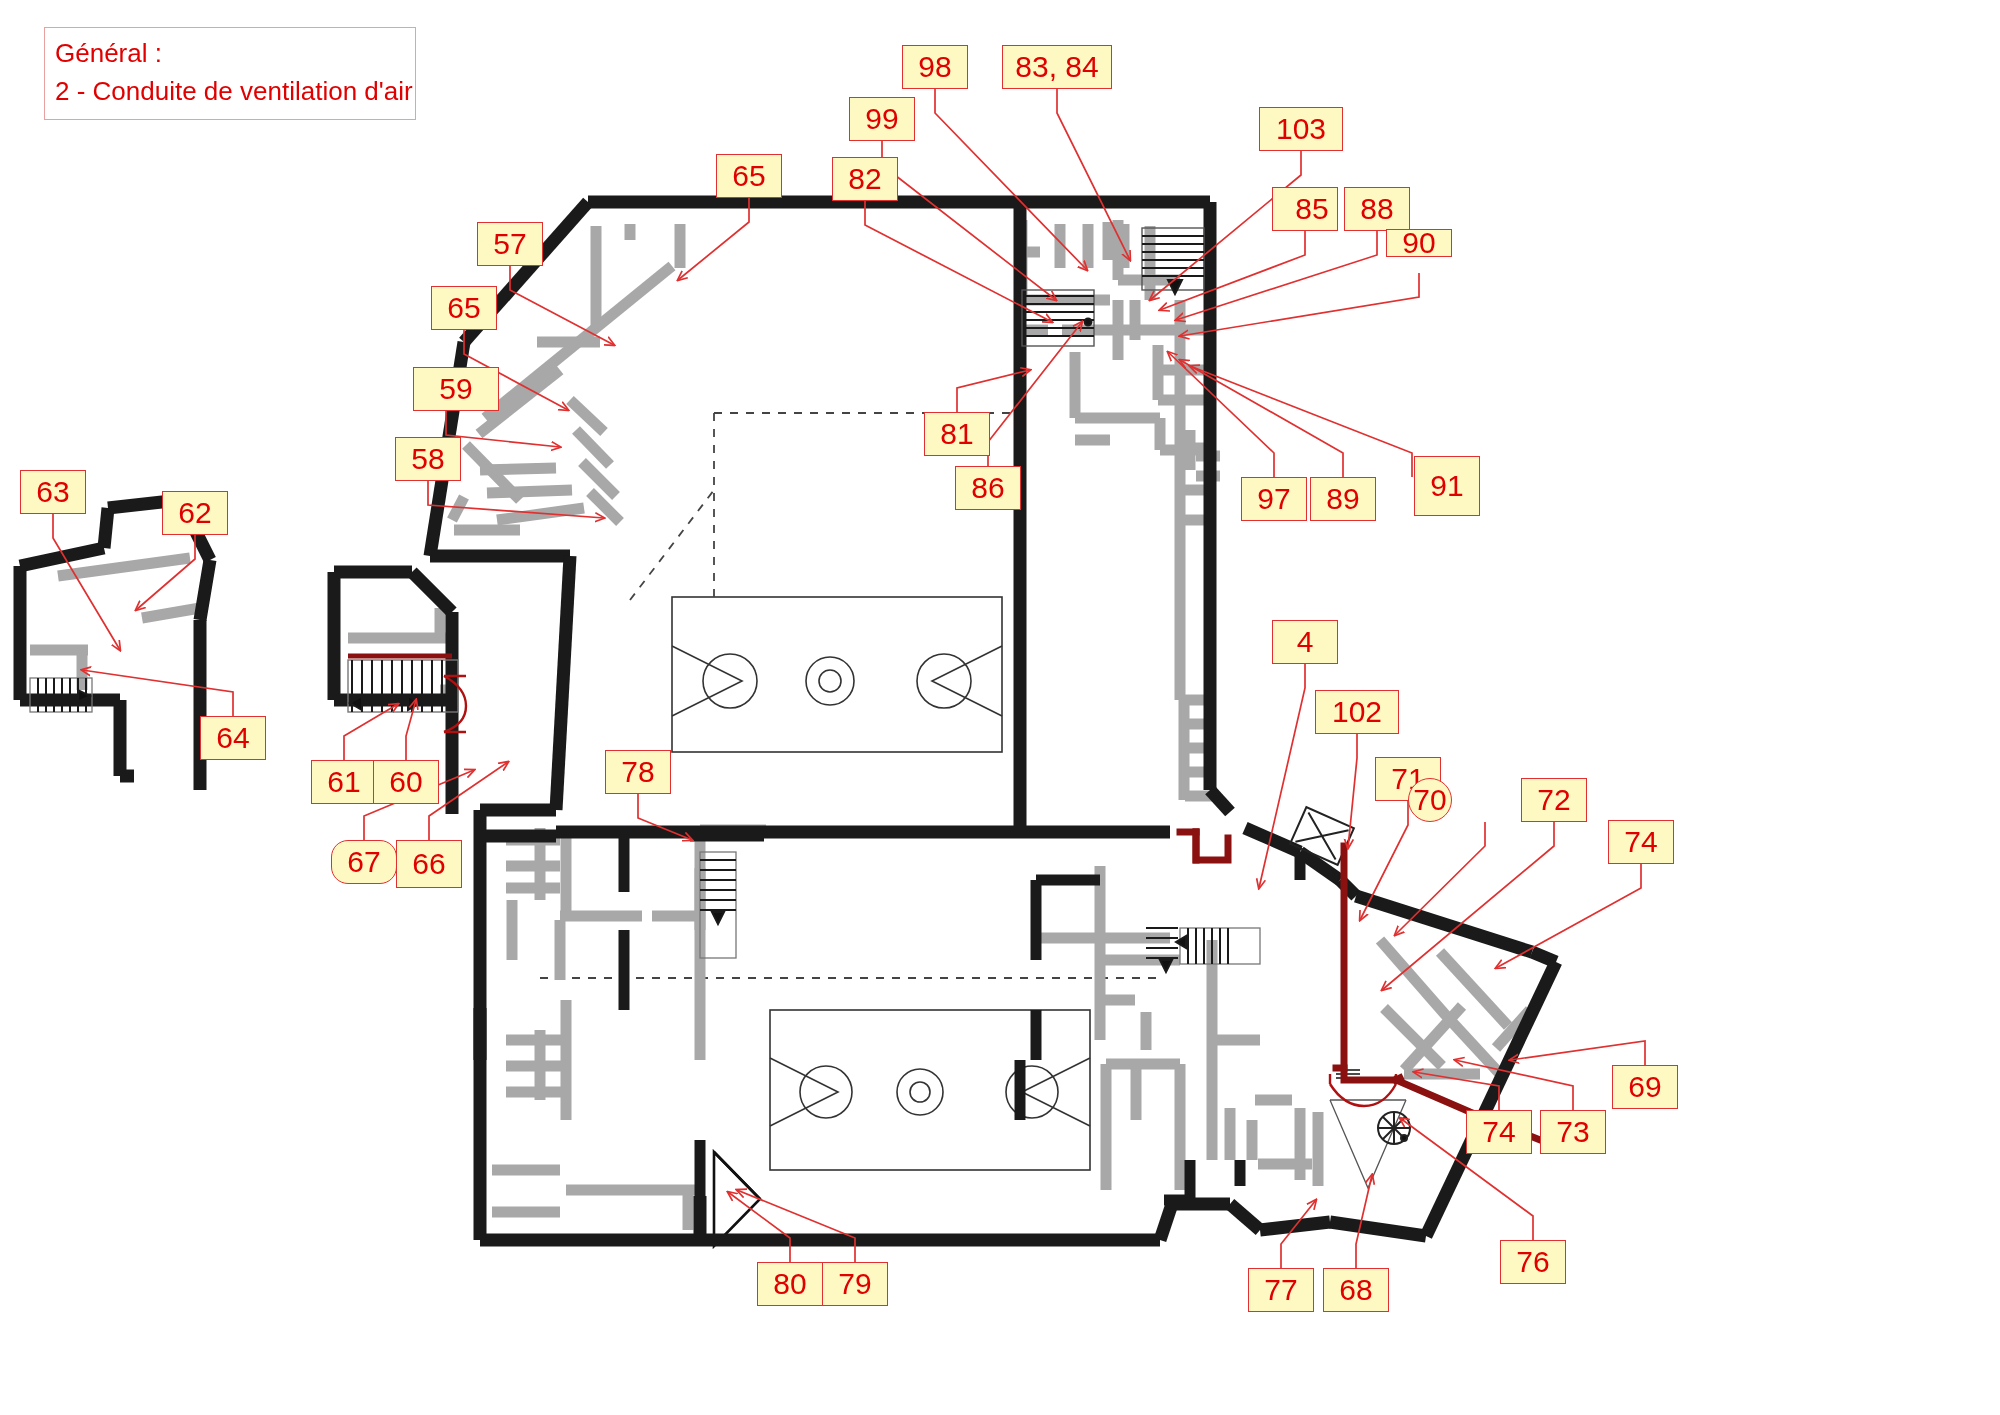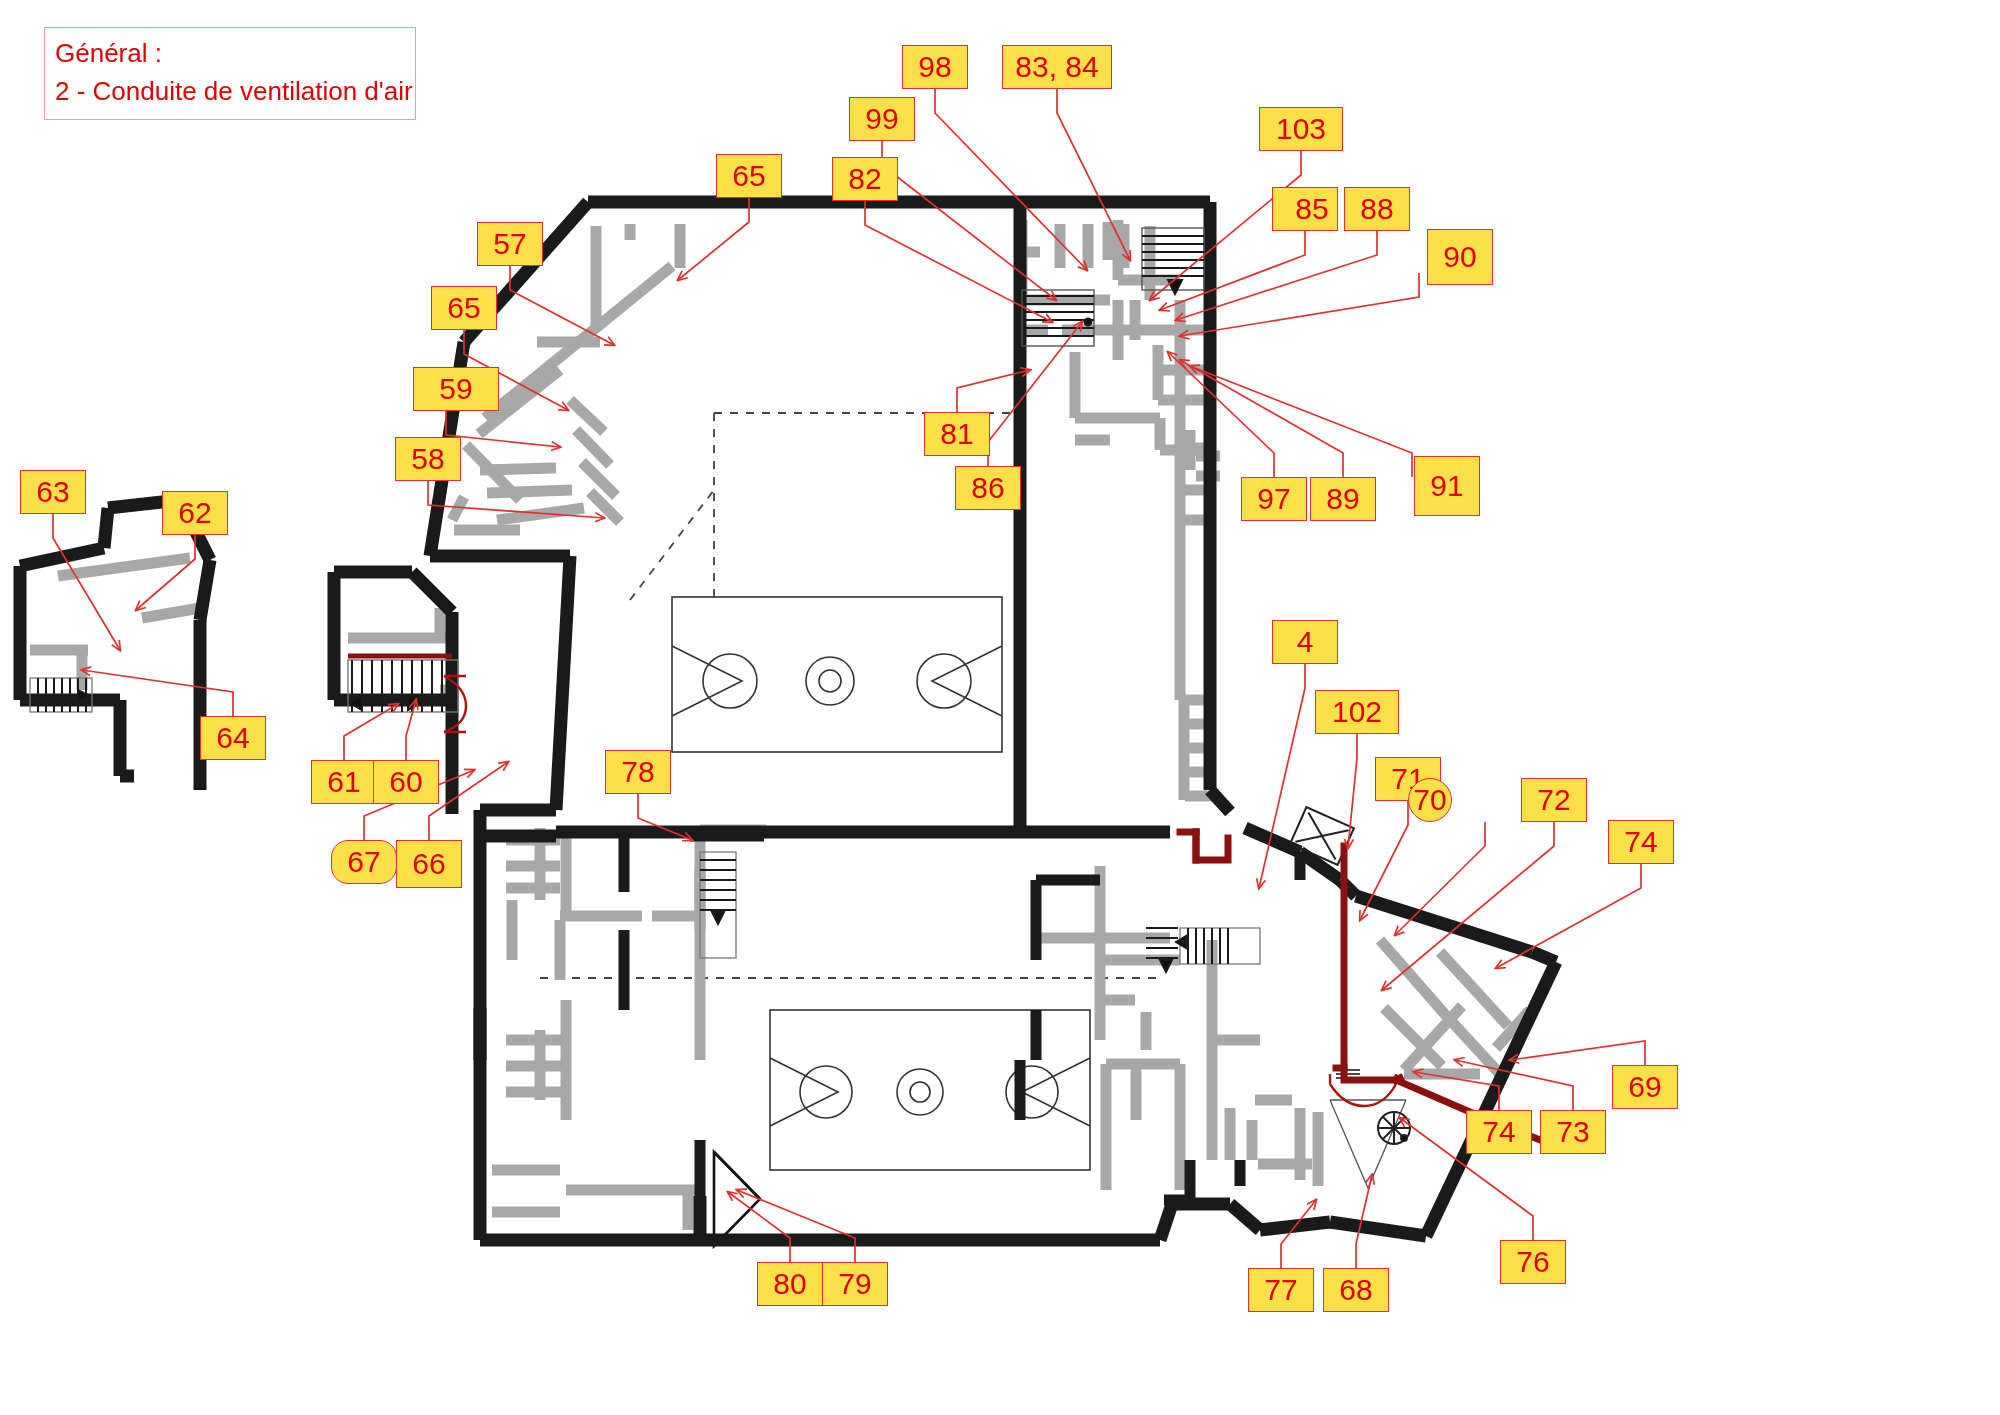--- a/index.html
+++ b/index.html
@@ -4,21 +4,21 @@
 <title>Plan</title>
 <style>
   html,body{margin:0;padding:0;background:#ffffff;}
   body{width:2000px;height:1415px;position:relative;overflow:hidden;
        font-family:"Liberation Sans","DejaVu Sans",sans-serif;}
   #stage{position:absolute;left:0;top:0;width:2000px;height:1415px;}
   svg.layer{position:absolute;left:0;top:0;width:2000px;height:1415px;overflow:visible;}
   .titlebox{position:absolute;border:1px solid #e8a0a0;background:#fff;
             color:#e10000;padding:7px 10px 9px 10px;line-height:1.45;
             font-size:26px;white-space:pre;}
-  .lbl{position:absolute;border:1.6px solid #e03030;background:#fde047;color:#e00000;
+  .lbl{position:absolute;border:1.6px solid #e03030;background:#fef9c3;color:#e00000;
        font-size:30px;line-height:1;display:flex;align-items:center;justify-content:center;
        box-sizing:border-box;}
 </style>
 </head>
 <body>
 
 <div id="stage">
 
   <svg class="layer" viewBox="0 0 2000 1415">
 
@@ -393,21 +393,21 @@
       <div class="lbl" style="left: 431px; top: 286px; width: 66px; height: 44px;">65</div>
       <div class="lbl" style="left: 413px; top: 367px; width: 86px; height: 44px;">59</div>
       <div class="lbl" style="left: 395px; top: 437px; width: 66px; height: 44px;">58</div>
       <div class="lbl" style="left: 832px; top: 157px; width: 66px; height: 44px;">82</div>
       <div class="lbl" style="left: 849px; top: 97px; width: 66px; height: 44px;">99</div>
       <div class="lbl" style="left: 902px; top: 45px; width: 66px; height: 44px;">98</div>
       <div class="lbl" style="left: 1002px; top: 45px; width: 110px; height: 44px;">83, 84</div>
       <div class="lbl" style="left: 1259px; top: 107px; width: 84px; height: 44px;">103</div>
       <div class="lbl" style="left: 1272px; top: 187px; width: 66px; height: 44px; padding-left: 14px;">85</div>
       <div class="lbl" style="left: 1344px; top: 187px; width: 66px; height: 44px;">88</div>
-      <div class="lbl" style="left: 1386px; top: 229px; width: 66px; height: 56px; margin-left: 41px;">90</div>
+      <div class="lbl" style="left: 1386px; top: 229px; width: 66px; height: 28px;">90</div>
       <div class="lbl" style="left: 924px; top: 412px; width: 66px; height: 44px;">81</div>
       <div class="lbl" style="left: 955px; top: 466px; width: 66px; height: 44px;">86</div>
       <div class="lbl" style="left: 1241px; top: 477px; width: 66px; height: 44px;">97</div>
       <div class="lbl" style="left: 1310px; top: 477px; width: 66px; height: 44px;">89</div>
       <div class="lbl" style="left: 1379px; top: 456px; width: 66px; height: 60px; margin-left: 35px;">91</div>
       <div class="lbl" style="left: 20px; top: 470px; width: 66px; height: 44px;">63</div>
       <div class="lbl" style="left: 162px; top: 491px; width: 66px; height: 44px;">62</div>
       <div class="lbl" style="left: 200px; top: 716px; width: 66px; height: 44px;">64</div>
       <div class="lbl" style="left: 311px; top: 760px; width: 66px; height: 44px;">61</div>
       <div class="lbl" style="left: 373px; top: 760px; width: 66px; height: 44px;">60</div>

